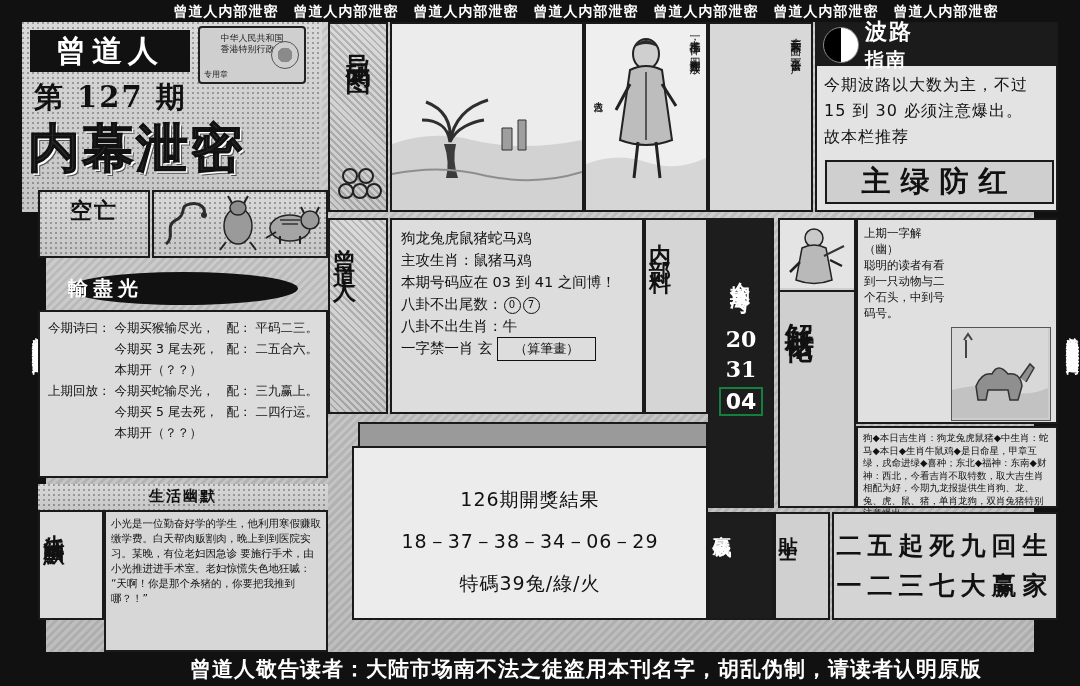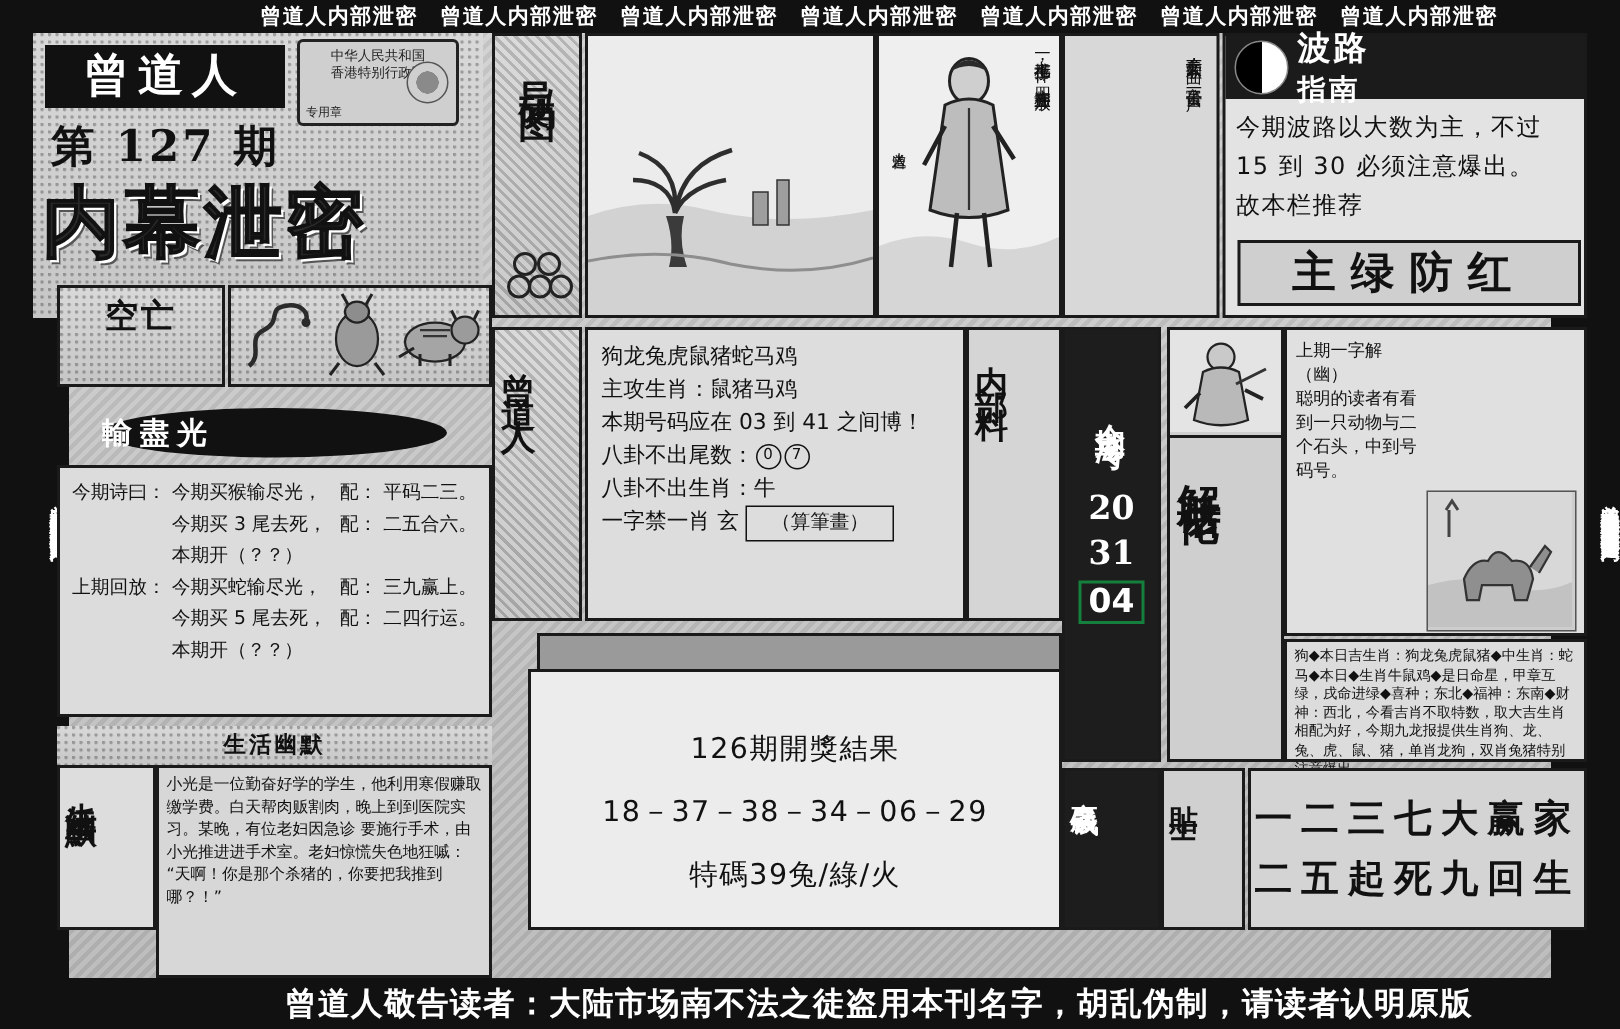--- a/index.html
+++ b/index.html
@@ -390,18 +390,18 @@
       <div>特碼39兔/綠/火</div>
     </div>
 
     <div class="panel" id="ying">
       <span class="v">赢钱</span>
     </div>
     <div class="panel" id="tieshi">
       <span class="v">貼士</span>
     </div>
     <div class="panel halftone" id="couplet">
+      <div>二五起死九回生</div>
       <div>一二三七大赢家</div>
-      <div>二五起死九回生</div>
     </div>
 
   </div>
 </div>
 
 </body></html>

